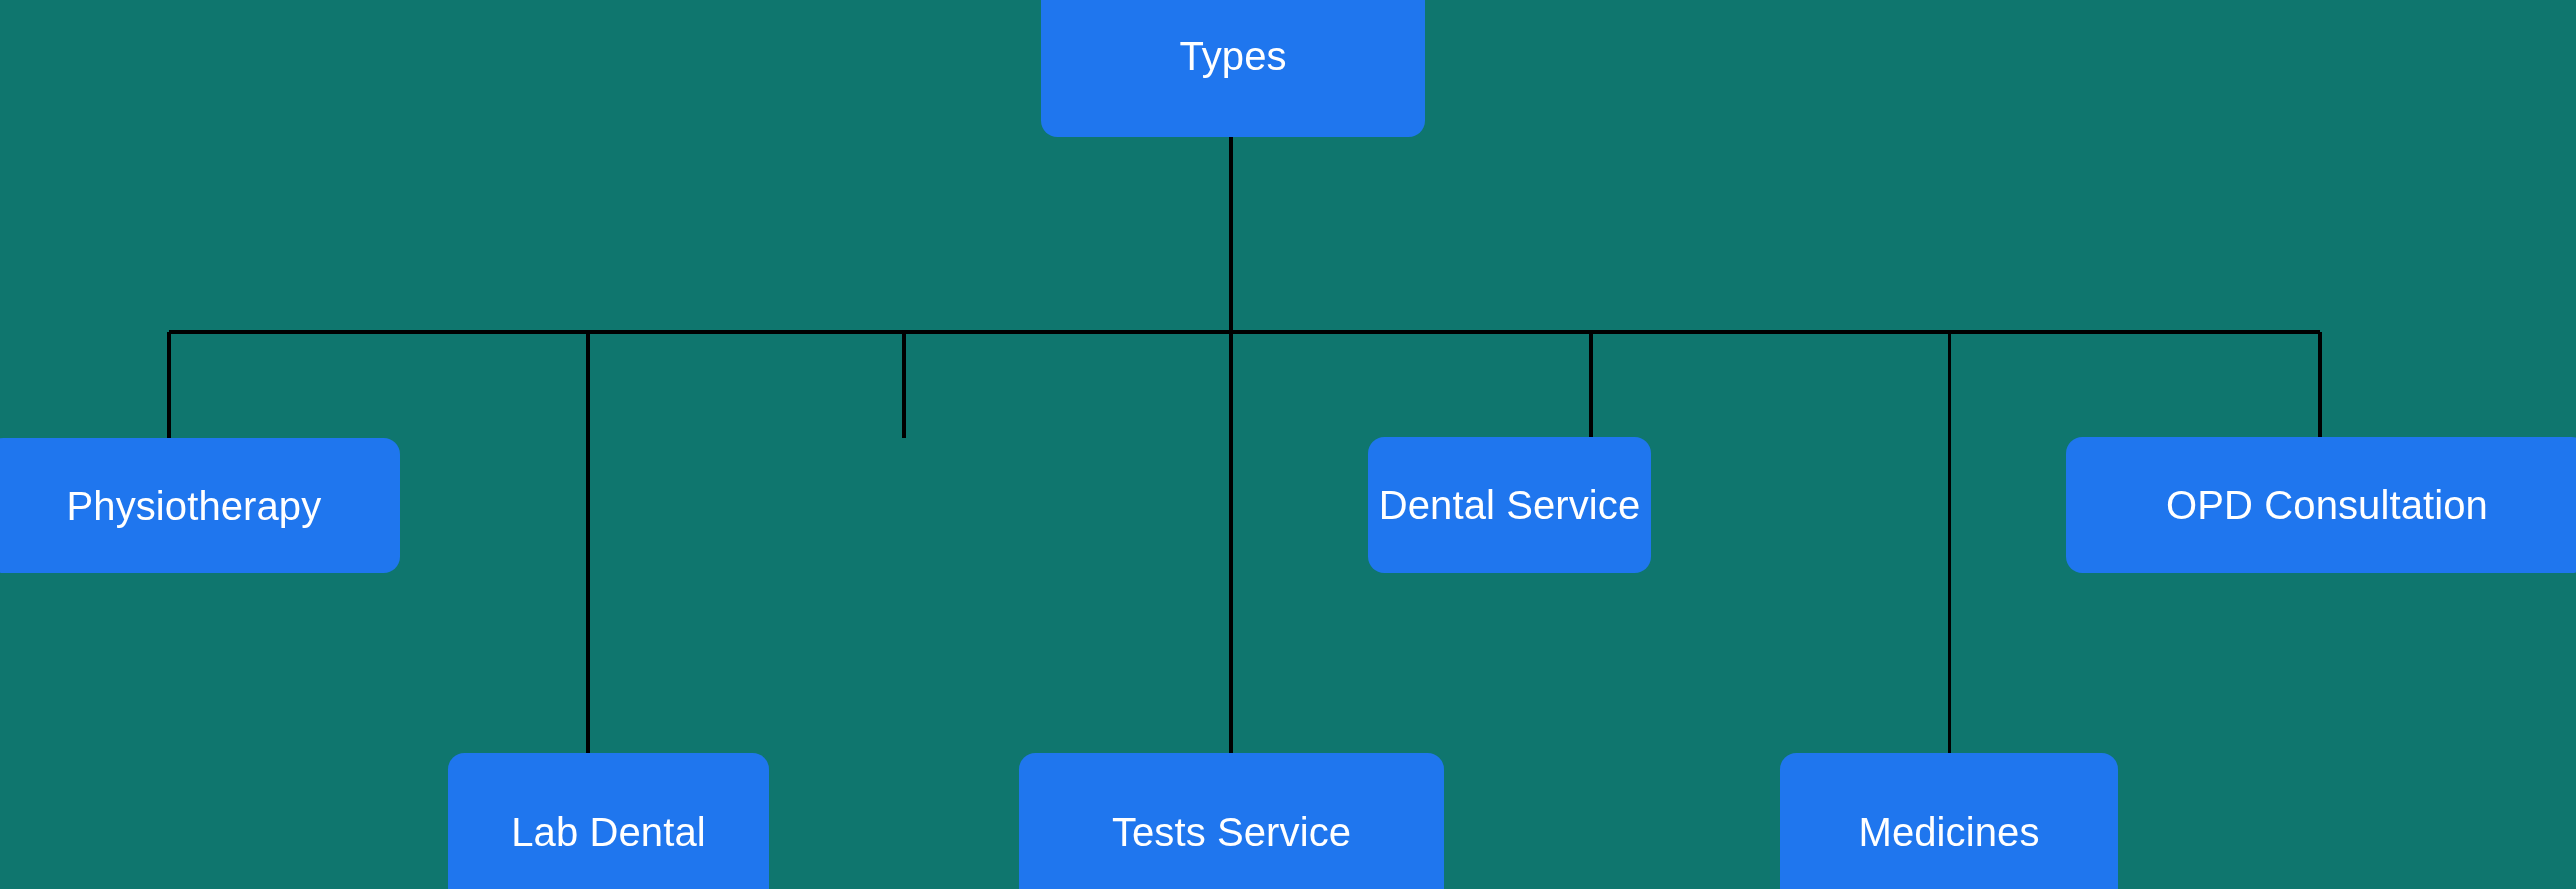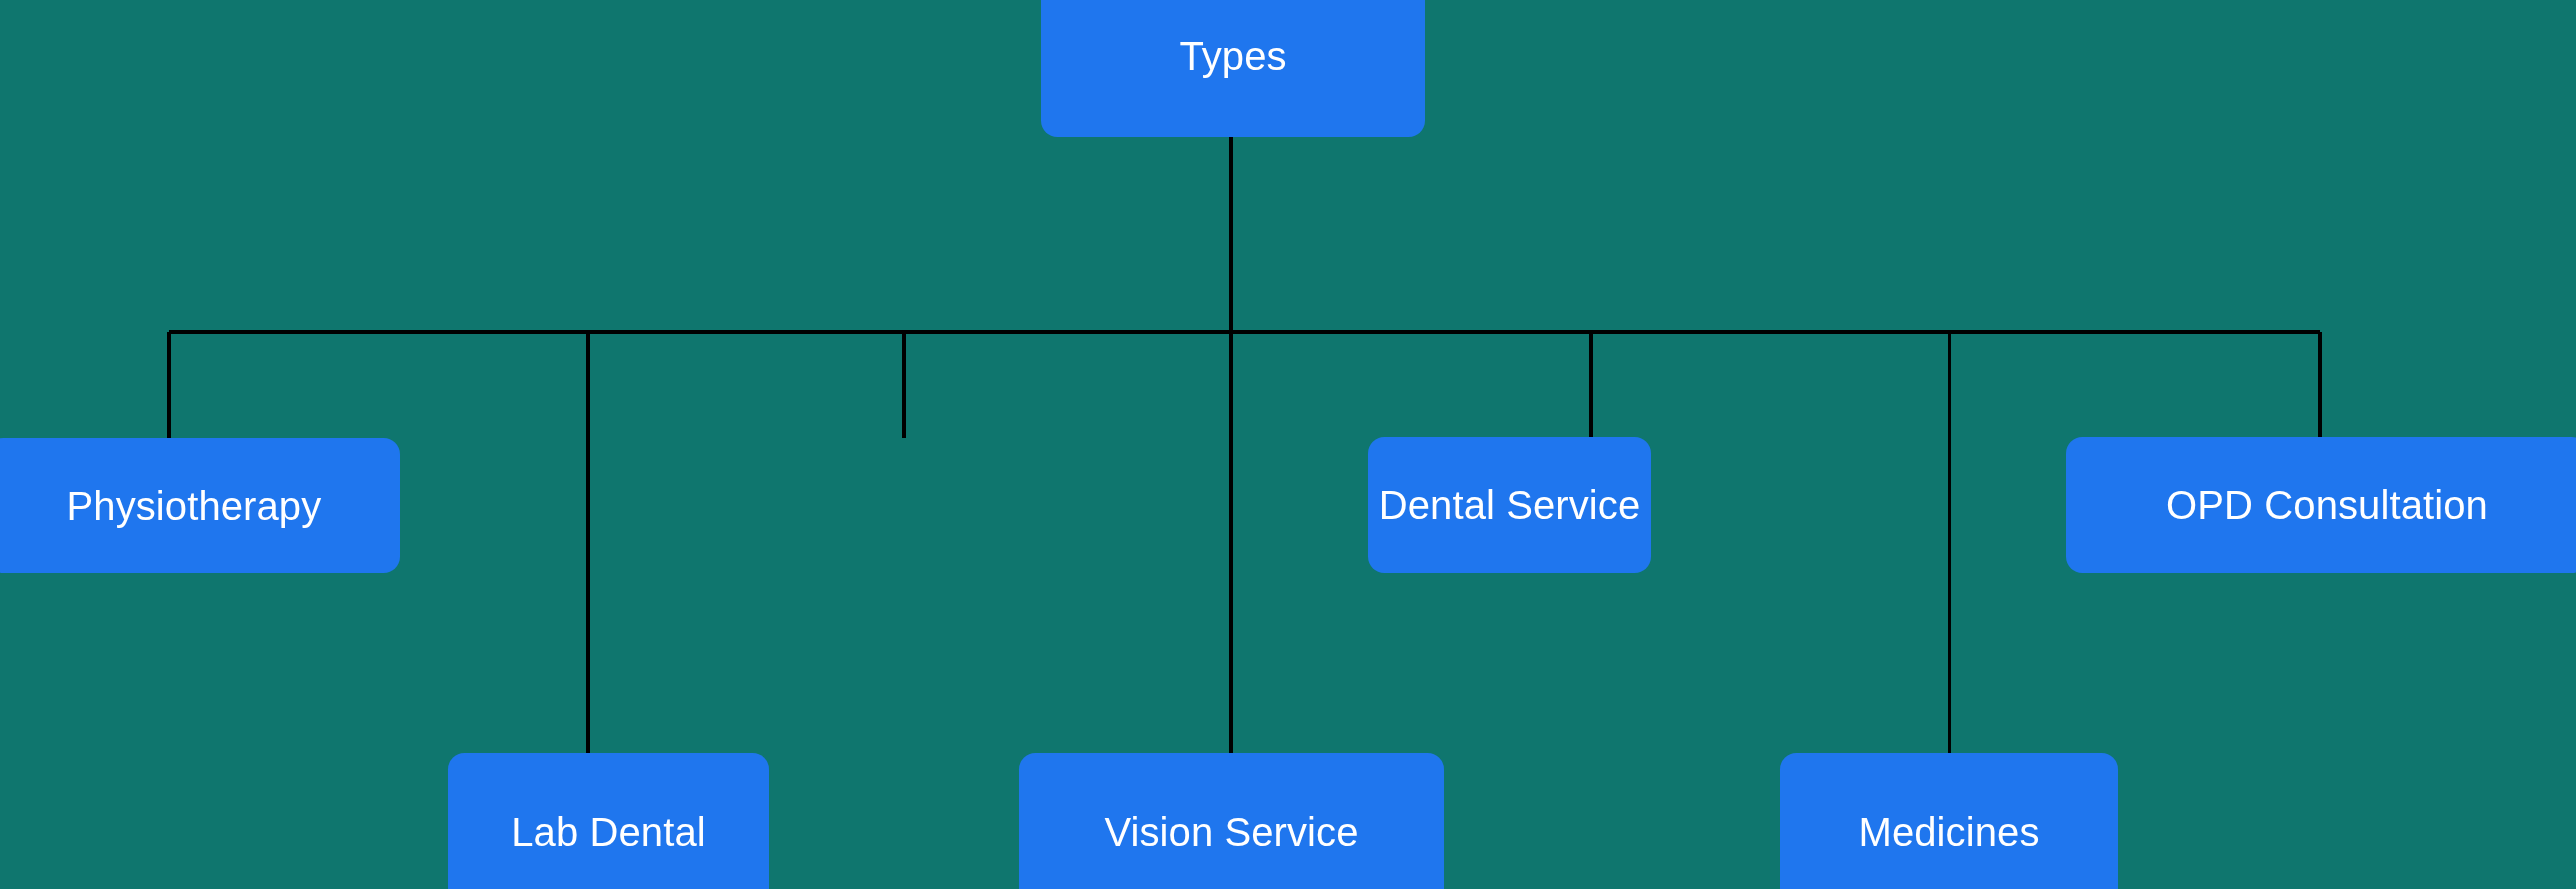--- a/index.html
+++ b/index.html
@@ -95,21 +95,21 @@
 
   <div class="node n-opd">
     <span class="node-label">OPD Consultation</span>
   </div>
 
   <div class="node n-lab">
     <span class="node-label">Lab Dental</span>
   </div>
 
   <div class="node n-vision">
-    <span class="node-label">Vision Service</span>
+    <span class="node-label">Tests Service</span>
   </div>
 
   <div class="node n-medicines">
     <span class="node-label">Medicines</span>
   </div>
 
 </div>
 
 
 </body></html>

